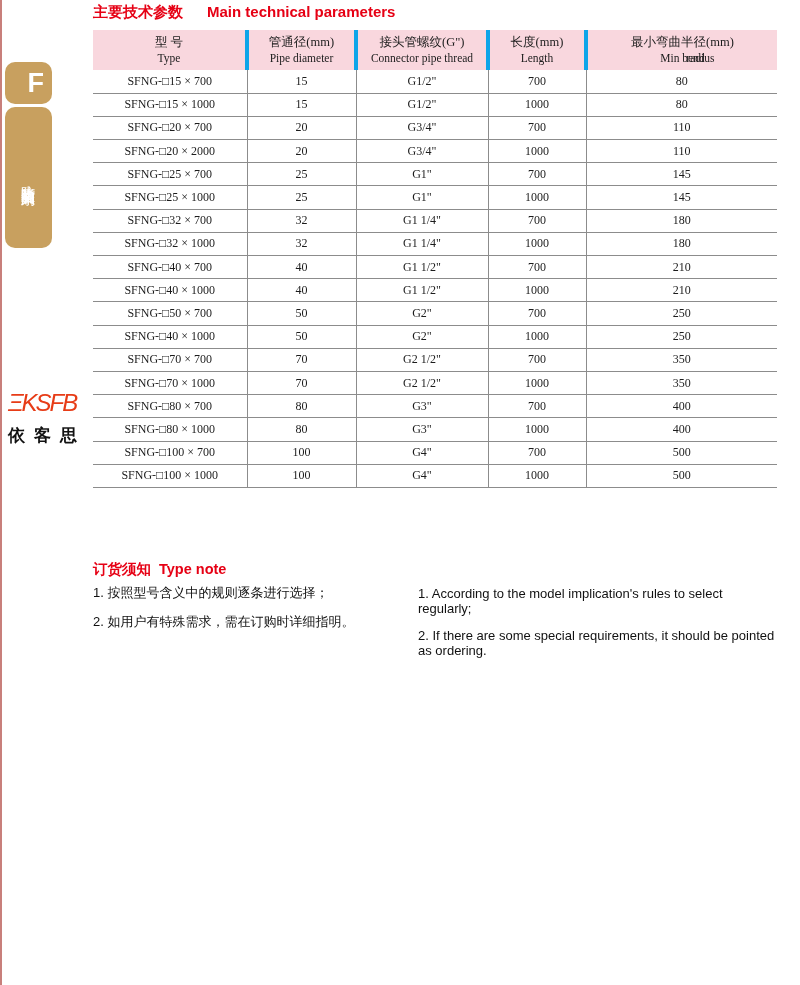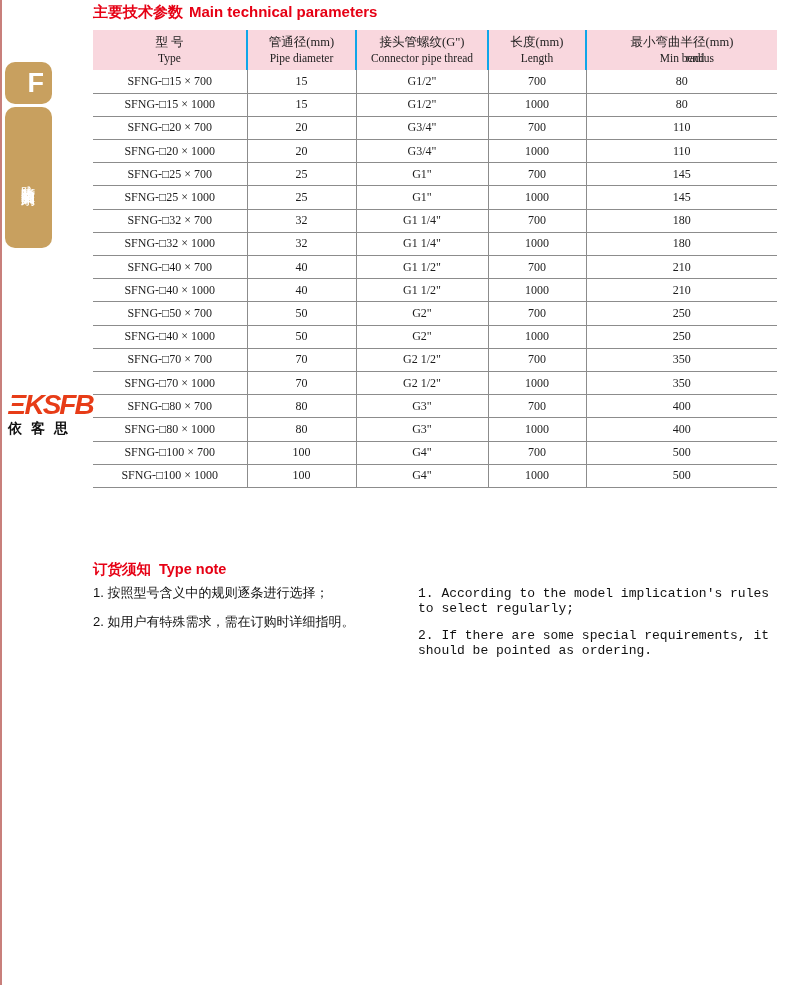--- a/index.html
+++ b/index.html
@@ -25,67 +25,67 @@
     color:#fff; font-family:"Liberation Sans", sans-serif; font-size:14px;
     writing-mode:vertical-rl; text-orientation:upright; letter-spacing:1px;
     display:flex; align-items:center; justify-content:center;
   }
 
   
   .page-title {
     position:absolute; left:93px; top:3px;
     font-family:"Liberation Sans", sans-serif; font-weight:bold; font-size:15px; color:#e60014;
   }
-  .page-title .en { margin-left:6px; }
+  .page-title .en { margin-left:24px; }
 
   
   .param-table {
     position:absolute; left:93px; top:30px; width:684px;
     border-collapse:collapse; text-align:center; font-size:12px; color:#1c1c1c;
     table-layout:fixed;
   }
   .param-table thead th {
     background:#f9d7de; font-weight:normal; height:40px; padding:3px 0;
     vertical-align:middle; line-height:1.25;
   }
-  .param-table thead th + th { border-left:2px solid #0ea5e9; }
+  .param-table thead th + th { border-left:4px solid #0ea5e9; }
   .param-table thead .cn { display:block; font-size:12.5px; }
   .param-table thead .en { display:block; font-size:11.5px; }
   .param-table tbody td { height:23.2px; border-bottom:1px solid #8c8c8c; padding:0; }
   .param-table tbody td + td { border-left:1px solid #8c8c8c; }
 
   
   .ov-wrap { position:relative; display:inline-block; }
   .ov-word2 { position:absolute; left:4px; top:0;text-align:center; }
 
   
   .logo { position:absolute; left:8px; top:391px; line-height:1; }
   .logo-latin {
-    font-family:"Liberation Sans", sans-serif; font-weight:bold; font-style:italic;
-    font-size:28px; color:#e73c17; letter-spacing:-2px; line-height:1;
+    font-family:"Liberation Sans", sans-serif; font-weight:normal; font-style:italic;
+    font-size:24px; color:#e73c17; letter-spacing:-2px; line-height:1;
   }
   .logo-cn {
     font-family:"Liberation Sans", sans-serif; font-weight:bold;
-    font-size:14px; color:#111; letter-spacing:9px; margin-top:2px; white-space:nowrap;
+    font-size:17px; color:#111; letter-spacing:9px; margin-top:12px; white-space:nowrap;
   }
 
   
   .order-title {
     position:absolute; left:93px; top:560px;
     font-family:"Liberation Sans", sans-serif; font-weight:bold; font-size:14.5px; color:#e60014;
   }
   .order-title .en { margin-left:8px; }
   .order-cn {
     position:absolute; left:93px; top:584px; width:320px;
     font-family:Liberation Sans, sans-serif; font-size:13px; color:#111;
   }
   .order-cn .note-line { margin-bottom:11px; }
   .order-en {
     position:absolute; left:418px; top:586px; width:360px;
-    font-family:Liberation Mono, monospace; font-size:13px; color:#111;
+    font-family:Liberation Sans, sans-serif; font-size:13px; color:#111;
   }
   .order-en .note-line { margin-bottom:12px; }
 </style>
 </head>
 <body>
 
 <div class="left-rule"></div>
 
 <div class="tab-f">
   <span>F</span>
@@ -149,21 +149,21 @@
         <td>80</td>
       </tr>
       <tr>
         <td>SFNG-□20 × 700</td>
         <td>20</td>
         <td>G3/4"</td>
         <td>700</td>
         <td>110</td>
       </tr>
       <tr>
-        <td>SFNG-□20 × 1000</td>
+        <td>SFNG-□20 × 2000</td>
         <td>20</td>
         <td>G3/4"</td>
         <td>1000</td>
         <td>110</td>
       </tr>
       <tr>
         <td>SFNG-□25 × 700</td>
         <td>25</td>
         <td>G1"</td>
         <td>700</td>

